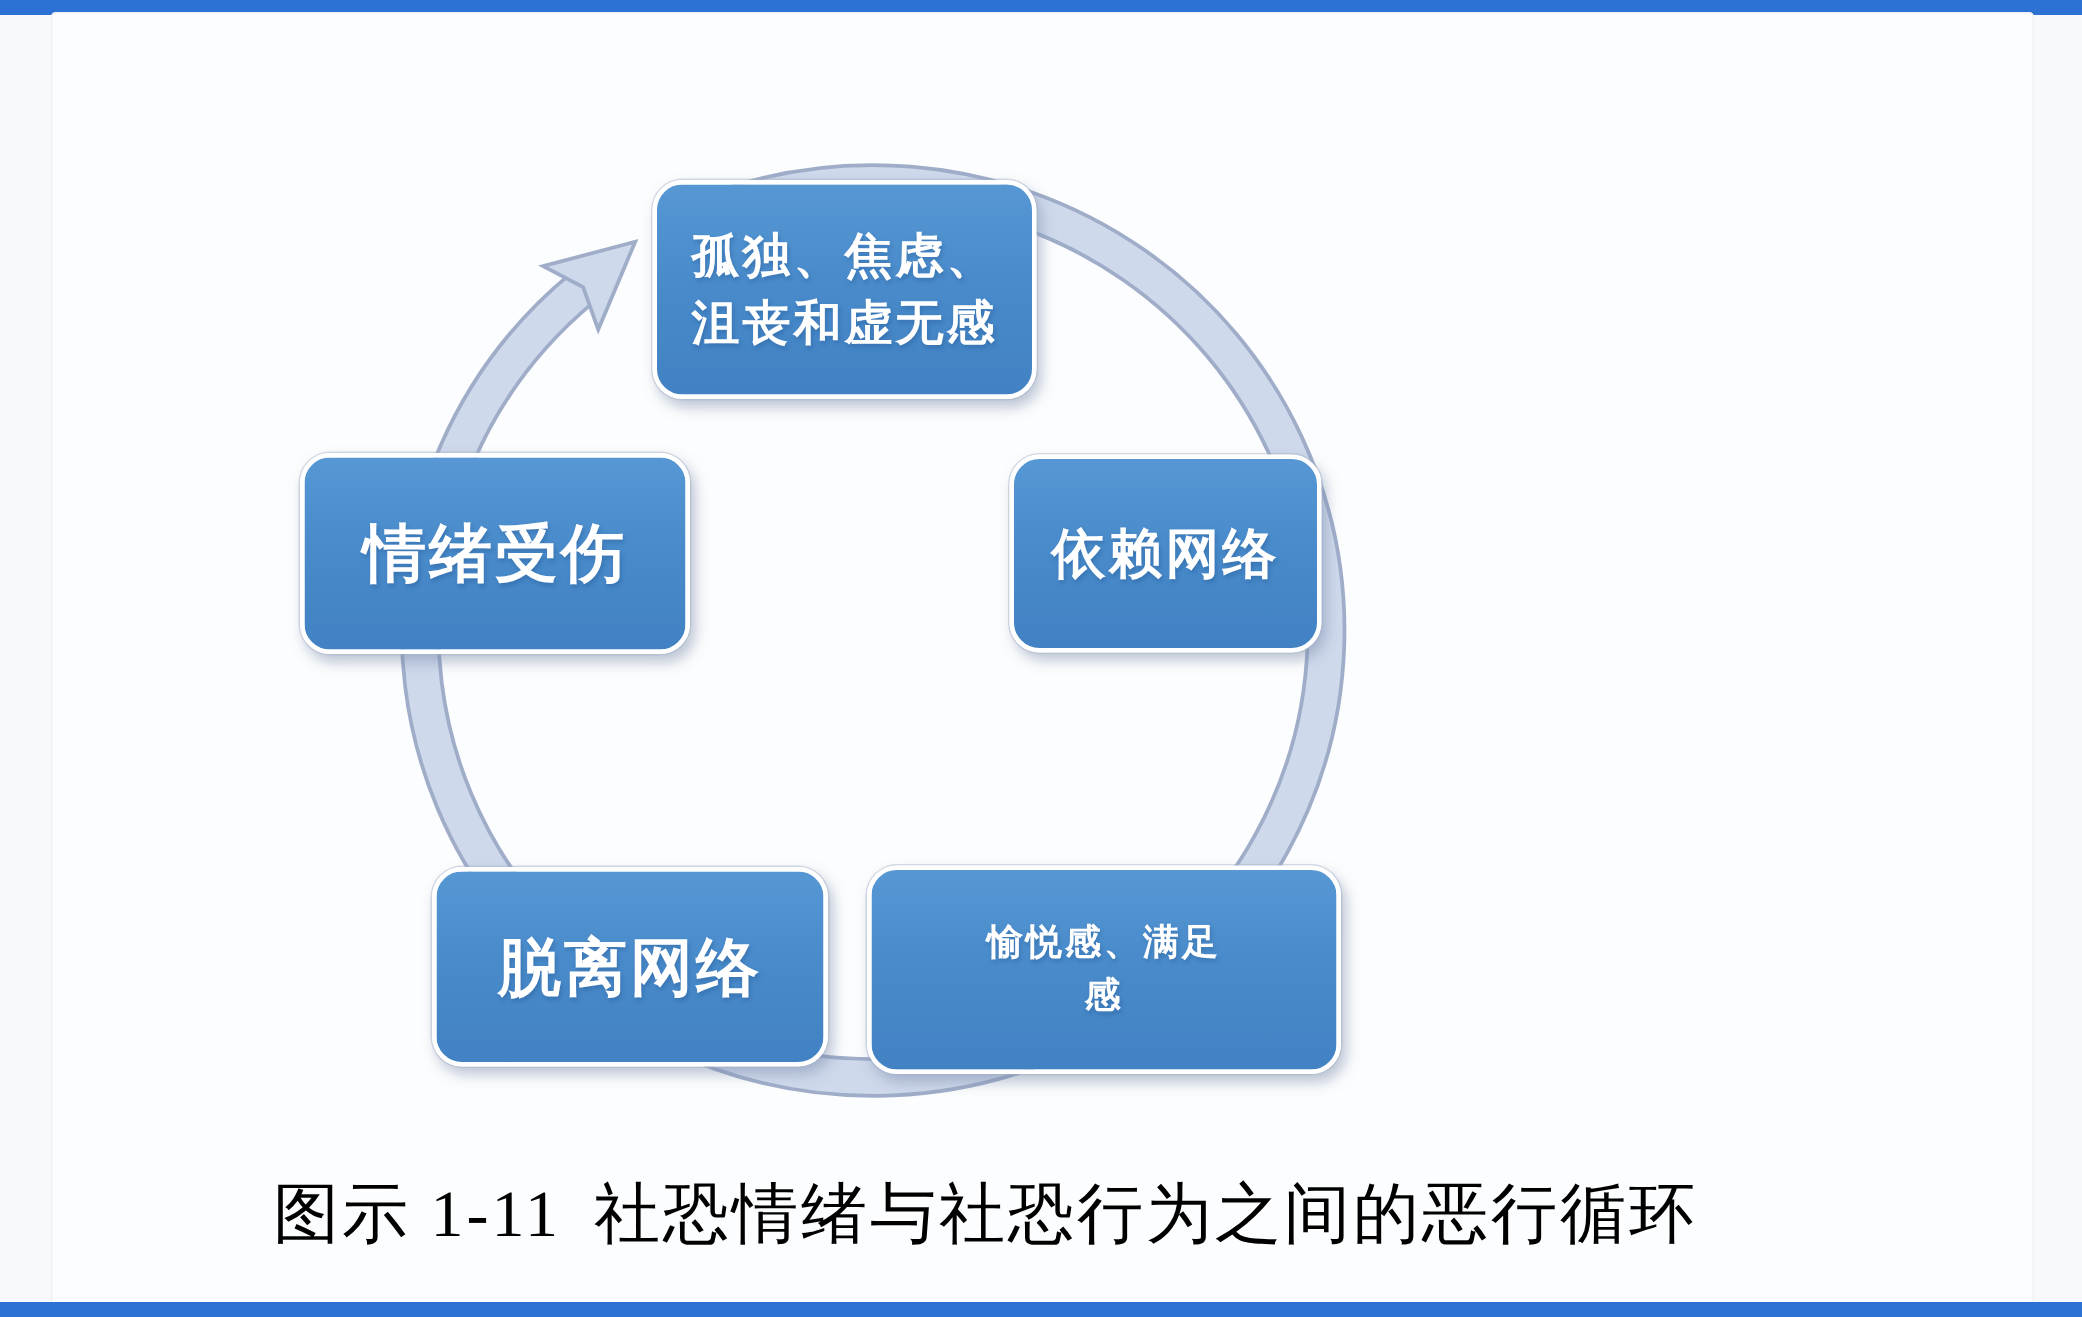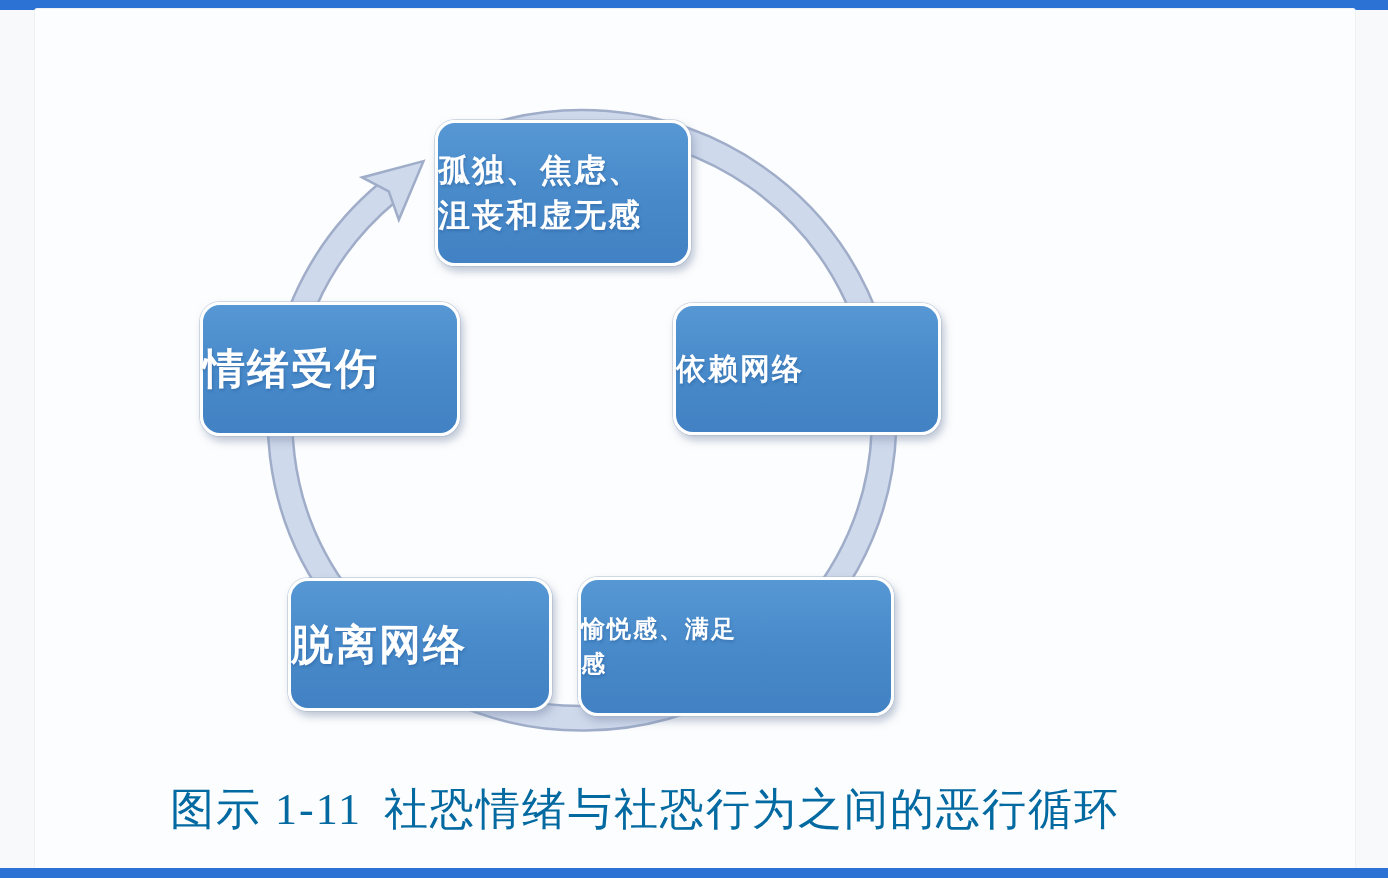--- a/index.html
+++ b/index.html
@@ -12,38 +12,38 @@
   .edge-bar.top{top:0;}
   .edge-bar.bottom{bottom:0;}
   .inner-panel{
     position:absolute;left:34px;top:8px;width:1320px;height:862px;
     background:#fcfdfe;border:1px solid #eef1f6;border-radius:3px;
   }
   .diagram{position:absolute;left:0;top:0;width:1388px;height:878px;}
   svg.ring{position:absolute;left:0;top:0;z-index:1;}
   .node{
     position:absolute;z-index:2;
-    display:flex;flex-direction:column;align-items:flex-start;justify-content:center;
+    display:flex;flex-direction:column;align-items:center;justify-content:center;
     background:linear-gradient(180deg,#5697d4 0%,#4789c9 55%,#4282c4 100%);
     border:3px solid #ffffff;border-radius:20px;
     box-shadow:0 0 0 1px rgba(165,178,200,0.45), 3px 5px 9px rgba(120,138,168,0.5);
     color:#ffffff;font-weight:bold;text-align:center;
     text-shadow:1px 2px 3px rgba(35,85,145,0.4);
     letter-spacing:2px;box-sizing:border-box;
   }
   .node .ln{display:block;line-height:1.42;}
   .node-top{left:435px;top:120px;width:256px;height:146px;font-size:32px;}
   .node-left{left:200px;top:302px;width:260px;height:134px;font-size:42px;}
-  .node-right{left:673px;top:303px;width:268px;height:132px;font-size:30px;}
+  .node-right{left:673px;top:303px;width:208px;height:132px;font-size:36px;}
   .node-bottom-left{left:288px;top:578px;width:264px;height:133px;font-size:42px;}
   .node-bottom-right{left:578px;top:577px;width:316px;height:139px;font-size:24px;}
   .caption{
-    position:absolute;left:170px;top:780px;z-index:3;
+    position:absolute;left:182px;top:780px;z-index:3;
     font-family:"Liberation Serif","DejaVu Serif",serif;
-    font-size:44px;color:#0369a1;letter-spacing:2px;white-space:nowrap;
+    font-size:44px;color:#000000;letter-spacing:2px;white-space:nowrap;
   }
   .caption .num{margin-right:22px;}
 </style>
 </head>
 <body>
 
 <div class="edge-bar top"></div>
 <div class="inner-panel"></div>
 
 <div class="diagram">

